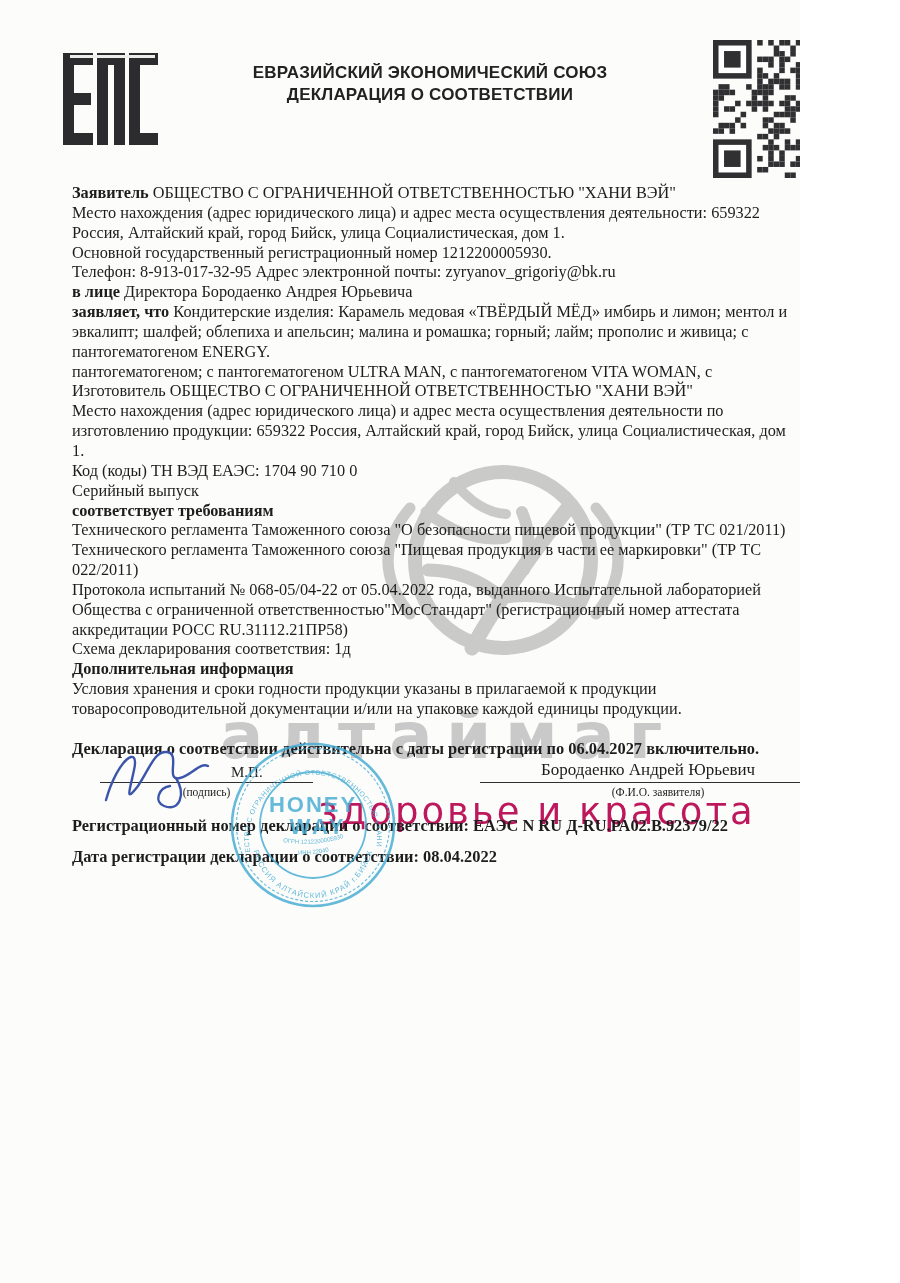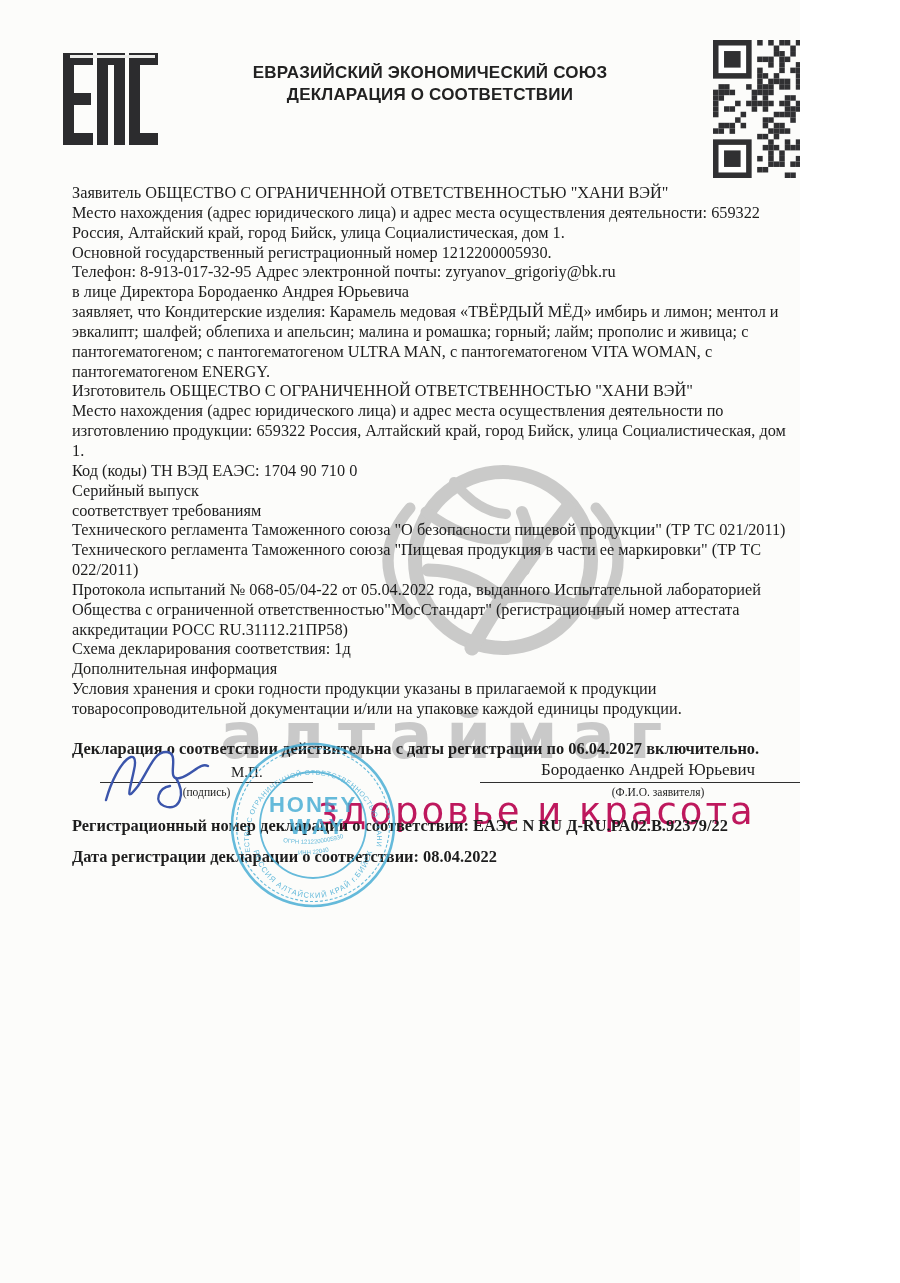--- a/index.html
+++ b/index.html
@@ -15,21 +15,21 @@
   
   .globe-wm{position:absolute;left:356px;top:456px;width:294px;height:212px;z-index:1;opacity:.55;}
   .wm-big{position:absolute;left:220px;top:704px;z-index:1;font-family:"DejaVu Sans",sans-serif;
           font-weight:bold;font-size:64px;letter-spacing:14px;color:#c9c9c9;line-height:1;}
   .wm-sub{position:absolute;left:318px;top:793px;z-index:1;font-family:"DejaVu Sans",sans-serif;
           font-size:37px;letter-spacing:3px;color:#be185d;line-height:1;}
   
   .body-text{position:absolute;left:72px;top:183px;width:790px;z-index:2;
              font-size:16.3px;line-height:19.85px;}
   .ln{white-space:nowrap;height:19.85px;}
-  .ln b{font-weight:normal;margin-top:27px;}
+  .ln b{font-weight:bold;margin-top:27px;}
   .validity{position:absolute;left:72px;top:739px;z-index:2;font-weight:bold;font-size:16.4px;white-space:nowrap;}
   
   .sig-svg{position:absolute;left:88px;top:736px;width:220px;height:84px;z-index:5;}
   .sig-line-left{position:absolute;left:100px;top:782px;width:213px;border-top:1.6px solid #2f2f2f;z-index:3;}
   .sig-cap-left{position:absolute;left:100px;top:786px;width:213px;text-align:center;font-size:11.5px;z-index:3;}
   .mp{position:absolute;left:231px;top:764px;font-size:15px;z-index:3;}
   .applicant-name{position:absolute;left:497px;top:760px;font-size:17px;z-index:3;white-space:nowrap;margin-left:44px;}
   .sig-line-right{position:absolute;left:480px;top:782px;width:356px;border-top:1.6px solid #2f2f2f;z-index:3;}
   .sig-cap-right{position:absolute;left:480px;top:786px;width:356px;text-align:center;font-size:11.5px;z-index:3;}
   
@@ -287,22 +287,22 @@
 
   <div class="body-text">
     <div class="ln"><b>Заявитель</b><span> ОБЩЕСТВО С ОГРАНИЧЕННОЙ ОТВЕТСТВЕННОСТЬЮ "ХАНИ ВЭЙ"</span></div>
     <div class="ln"><b></b><span>Место нахождения (адрес юридического лица) и адрес места осуществления деятельности: 659322</span></div>
     <div class="ln"><b></b><span>Россия, Алтайский край, город Бийск, улица Социалистическая, дом 1.</span></div>
     <div class="ln"><b></b><span>Основной государственный регистрационный номер 1212200005930.</span></div>
     <div class="ln"><b></b><span>Телефон: 8-913-017-32-95 Адрес электронной почты: zyryanov_grigoriy@bk.ru</span></div>
     <div class="ln"><b>в лице</b><span> Директора Бородаенко Андрея Юрьевича</span></div>
     <div class="ln"><b>заявляет, что</b><span> Кондитерские изделия: Карамель медовая «ТВЁРДЫЙ МЁД» имбирь и лимон; ментол и</span></div>
     <div class="ln"><b></b><span>эвкалипт; шалфей; облепиха и апельсин; малина и ромашка; горный; лайм; прополис и живица; с</span></div>
+    <div class="ln"><b></b><span>пантогематогеном ENERGY.</span></div>
     <div class="ln"><b></b><span>пантогематогеном; с пантогематогеном ULTRA MAN, с пантогематогеном VITA WOMAN, с</span></div>
-    <div class="ln"><b></b><span>пантогематогеном ENERGY.</span></div>
     <div class="ln"><b></b><span>Изготовитель ОБЩЕСТВО С ОГРАНИЧЕННОЙ ОТВЕТСТВЕННОСТЬЮ "ХАНИ ВЭЙ"</span></div>
     <div class="ln"><b></b><span>Место нахождения (адрес юридического лица) и адрес места осуществления деятельности по</span></div>
     <div class="ln"><b></b><span>изготовлению продукции: 659322 Россия, Алтайский край, город Бийск, улица Социалистическая, дом</span></div>
     <div class="ln"><b></b><span>1.</span></div>
     <div class="ln"><b></b><span>Код (коды) ТН ВЭД ЕАЭС: 1704 90 710 0</span></div>
     <div class="ln"><b></b><span>Серийный выпуск</span></div>
     <div class="ln"><b>соответствует требованиям</b><span></span></div>
     <div class="ln"><b></b><span>Технического регламента Таможенного союза "О безопасности пищевой продукции" (ТР ТС 021/2011)</span></div>
     <div class="ln"><b></b><span>Технического регламента Таможенного союза "Пищевая продукция в части ее маркировки" (ТР ТС</span></div>
     <div class="ln"><b></b><span>022/2011)</span></div>

